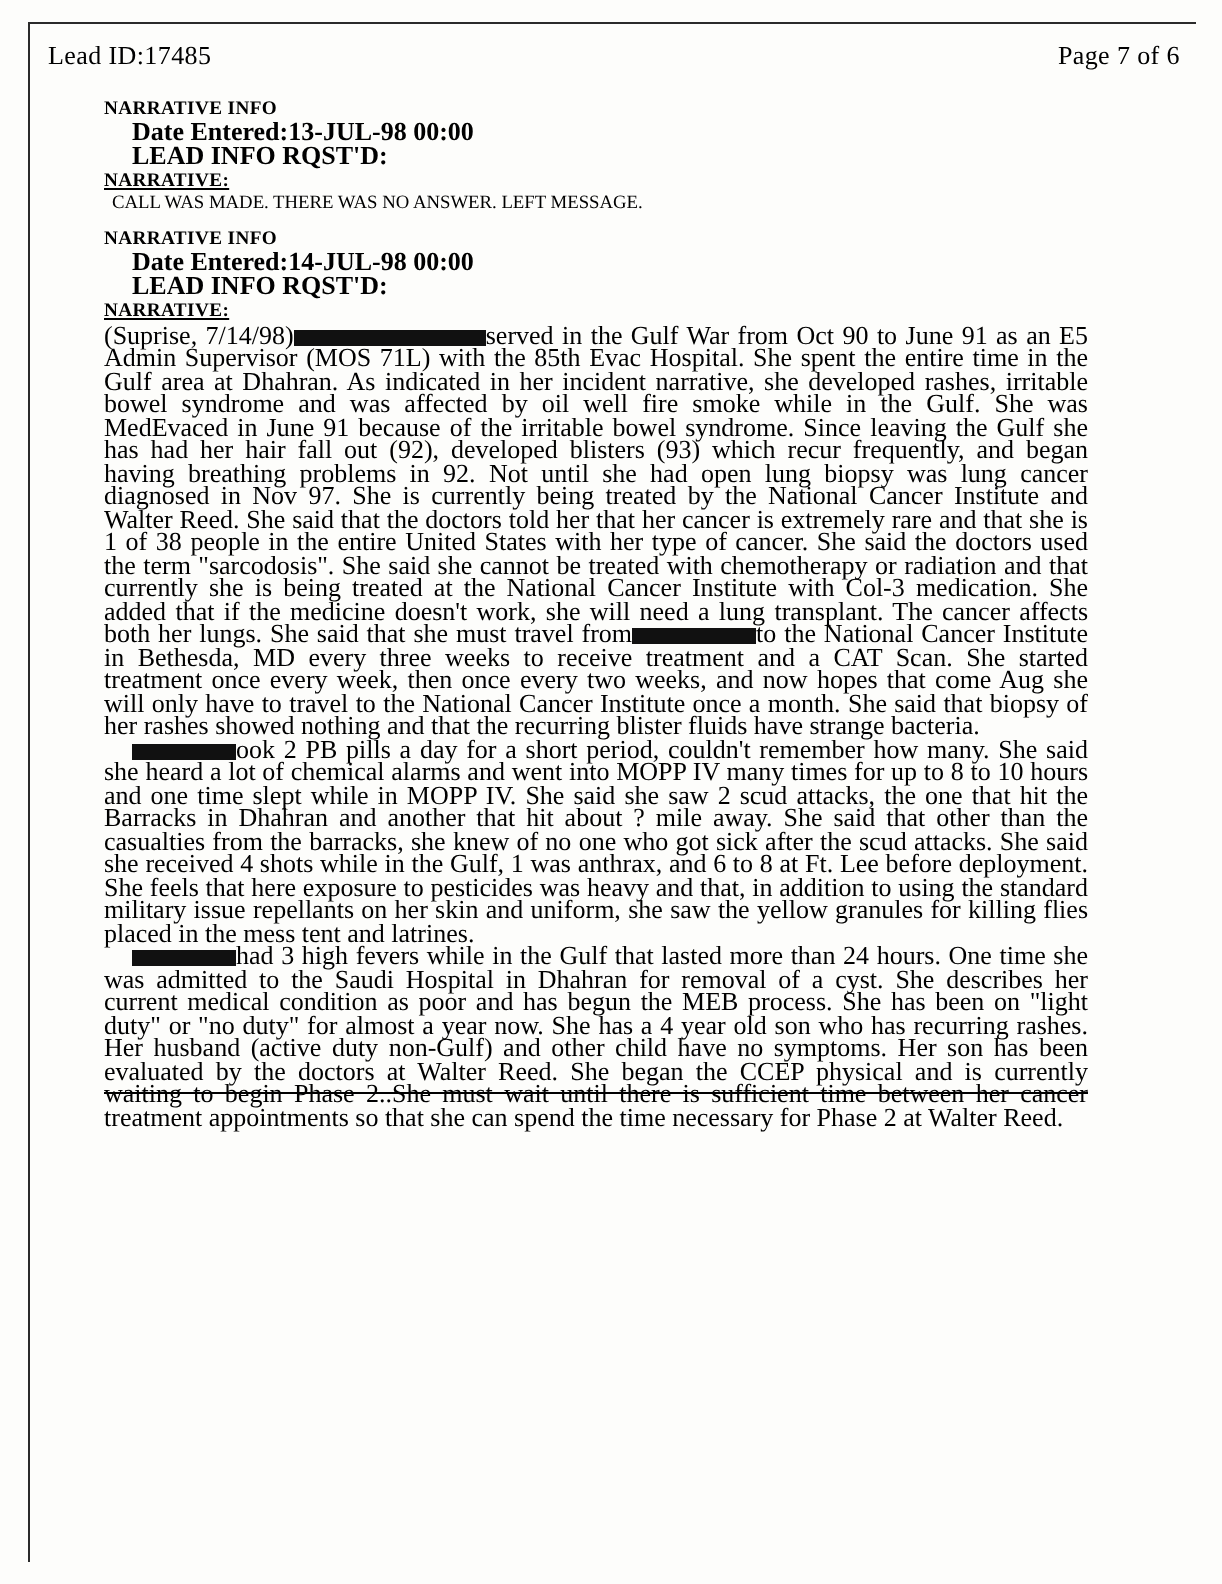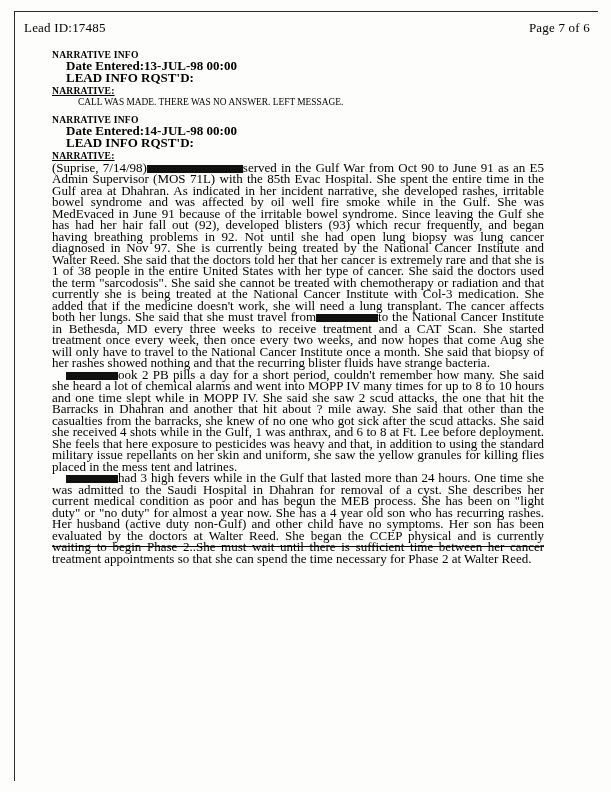--- a/index.html
+++ b/index.html
@@ -69,21 +69,21 @@
   .sec-title.underline {
     text-decoration: underline;
   }
   .indent1 {
     margin-left: 14px;
     font-weight: bold;
     font-size: 13px;
   }
   .indent1 .val { font-weight: bold; }
   .plain-line {
-    margin-left: 26px;
+    margin-left: 4px;
     font-size: 9.4px;
   }
   p.body {
     margin: 0;
     text-indent: 0;
     text-align: justify;
     font-size: 13px;
     line-height: 11.5px;
   }
   p.body.indent { text-indent: 14px; }

